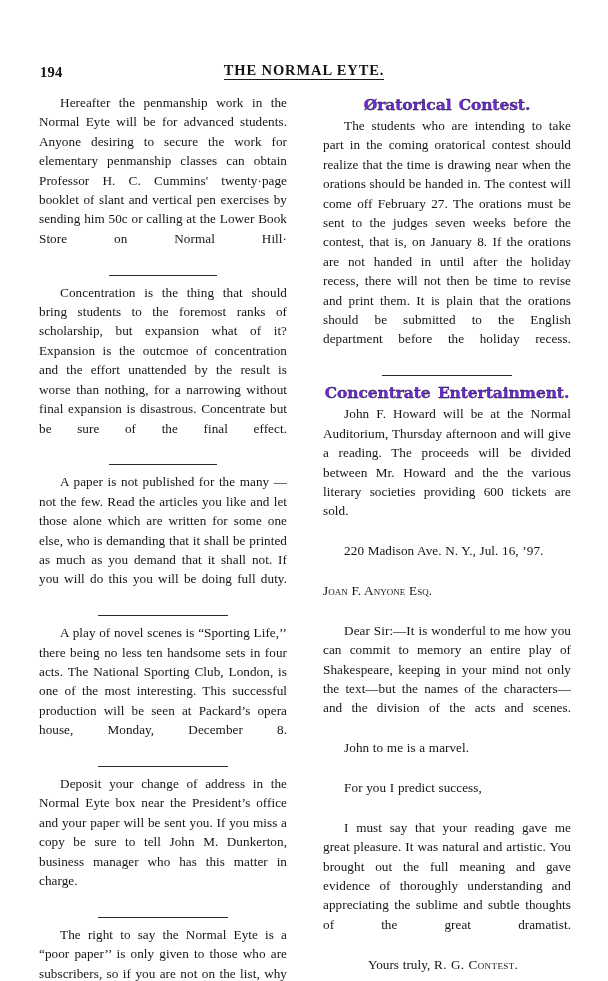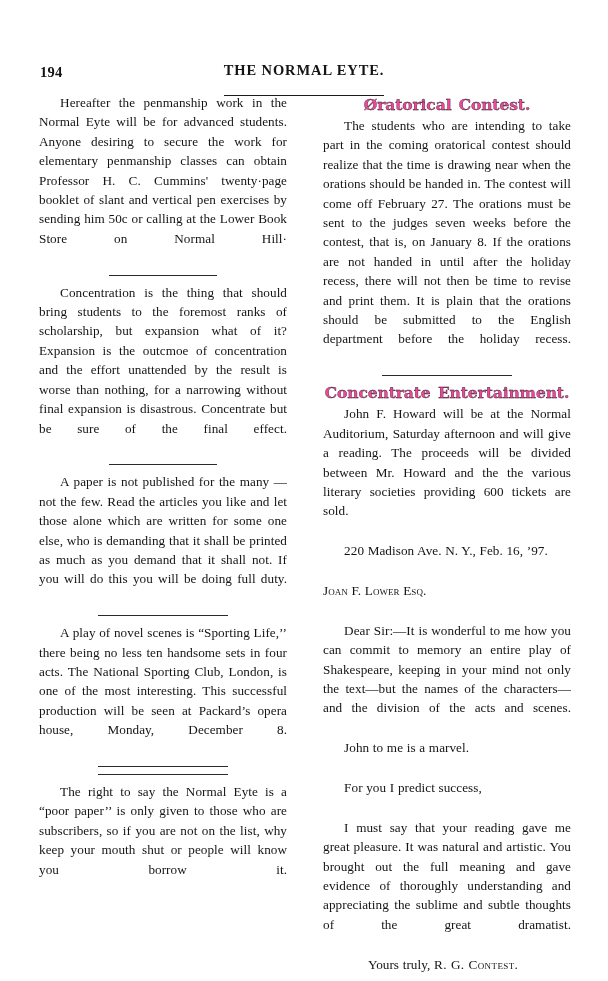--- a/index.html
+++ b/index.html
@@ -44,21 +44,21 @@
     left: 0;
     right: 0;
     text-align: center;
     top: 0;
     font-size: 14.5px;
     font-weight: bold;
     letter-spacing: 0.9px;
   }
   .runtitle span.inner {
     border-bottom: 1.6px solid #1a1a1a;
-    padding-bottom: 17px;
+    padding-bottom: 1px;
   }
 
   
   .columns {
     position: absolute;
     top: 92px;
     left: 38px;
     width: 534px;
     display: flex;
     justify-content: space-between;
@@ -106,21 +106,21 @@
   h2.secthead {
     margin: 3px 0 1px 0;
     text-align: center;
     font-size: 15.5px;
     font-weight: bold;
     font-family: "DejaVu Serif", "Liberation Serif", serif;
     letter-spacing: -0.1px;
     word-spacing: 2px;
     line-height: 20px;
     -webkit-text-stroke: 0.32px #111;
-    color: #ec4899;
+    color: #6d28d9;
   }
 
   
   .rule {
     border: 0;
     border-top: 1.2px solid #2a2a2a;
     width: 108px;
     margin: 7px auto 7px auto;
     height: 0;
   }
@@ -147,38 +147,39 @@
 
       <p class="para">Concentration is the thing that should bring students to the foremost ranks of scholarship, but expansion what of it? Expansion is the outcmoe of concentration and the effort unattended by the result is worse than nothing, for a narrowing without final expansion is disastrous. Concentrate but be sure of the final effect.</p>
       <hr class="rule">
 
       <p class="para">A paper is not published for the many —not the few. Read the articles you like and let those alone which are written for some one else, who is demanding that it shall be printed as much as you demand that it shall not. If you will do this you will be doing full duty.</p>
       <hr class="rule wide">
 
       <p class="para">A play of novel scenes is “Sporting Life,’’ there being no less ten handsome sets in four acts. The National Sporting Club, London, is one of the most interesting. This successful production will be seen at Packard’s opera house, Monday, December 8.</p>
       <hr class="rule wide">
 
+      <p class="para">Deposit your change of address in the Normal Eyte box near the President’s office and your paper will be sent you. If you miss a copy be sure to tell John M. Dunkerton, business manager who has this matter in charge.</p>
       <hr class="rule wide">
 
       <p class="para">The right to say the Normal Eyte is a “poor paper’’ is only given to those who are subscribers, so if you are not on the list, why keep your mouth shut or people will know you borrow it.</p>
 
     </div>
 
     <div class="col col-right">
 
       <h2 class="secthead">Øratorical Contest.</h2>
       <p class="para">The students who are intending to take part in the coming oratorical contest should realize that the time is drawing near when the orations should be handed in. The contest will come off February 27. The orations must be sent to the judges seven weeks before the contest, that is, on January 8. If the orations are not handed in until after the holiday recess, there will not then be time to revise and print them. It is plain that the orations should be submitted to the English department before the holiday recess.</p>
 
       <hr class="rule wide">
 
       <h2 class="secthead">Concentrate Entertainment.</h2>
-      <p class="para">John F. Howard will be at the Normal Auditorium, Saturday afternoon and will give a reading. The proceeds will be divided between Mr. Howard and the the various literary societies providing 600 tickets are sold.</p>
+      <p class="para">John F. Howard will be at the Normal Auditorium, Thursday afternoon and will give a reading. The proceeds will be divided between Mr. Howard and the the various literary societies providing 600 tickets are sold.</p>
 
-      <p class="para tight">220 Madison Ave. N. Y., Feb. 16, ’97.</p>
-      <p class="para tight noindent smallcaps">Joan F. Lower Esq.</p>
+      <p class="para tight">220 Madison Ave. N. Y., Jul. 16, ’97.</p>
+      <p class="para tight noindent smallcaps">Joan F. Anyone Esq.</p>
 
       <p class="para">Dear Sir:—It is wonderful to me how you can commit to memory an entire play of Shakespeare, keeping in your mind not only the text—but the names of the characters—and the division of the acts and scenes.</p>
       <p class="para tight">John to me is a marvel.</p>
       <p class="para tight">For you I predict success,</p>
       <p class="para">I must say that your reading gave me great pleasure. It was natural and artistic. You brought out the full meaning and gave evidence of thoroughly understanding and appreciating the sublime and subtle thoughts of the great dramatist.</p>
 
       <p class="para hang tight">
         <span>Yours truly,</span>
         <span class="smallcaps">R. G. Contest.</span>
       </p>

